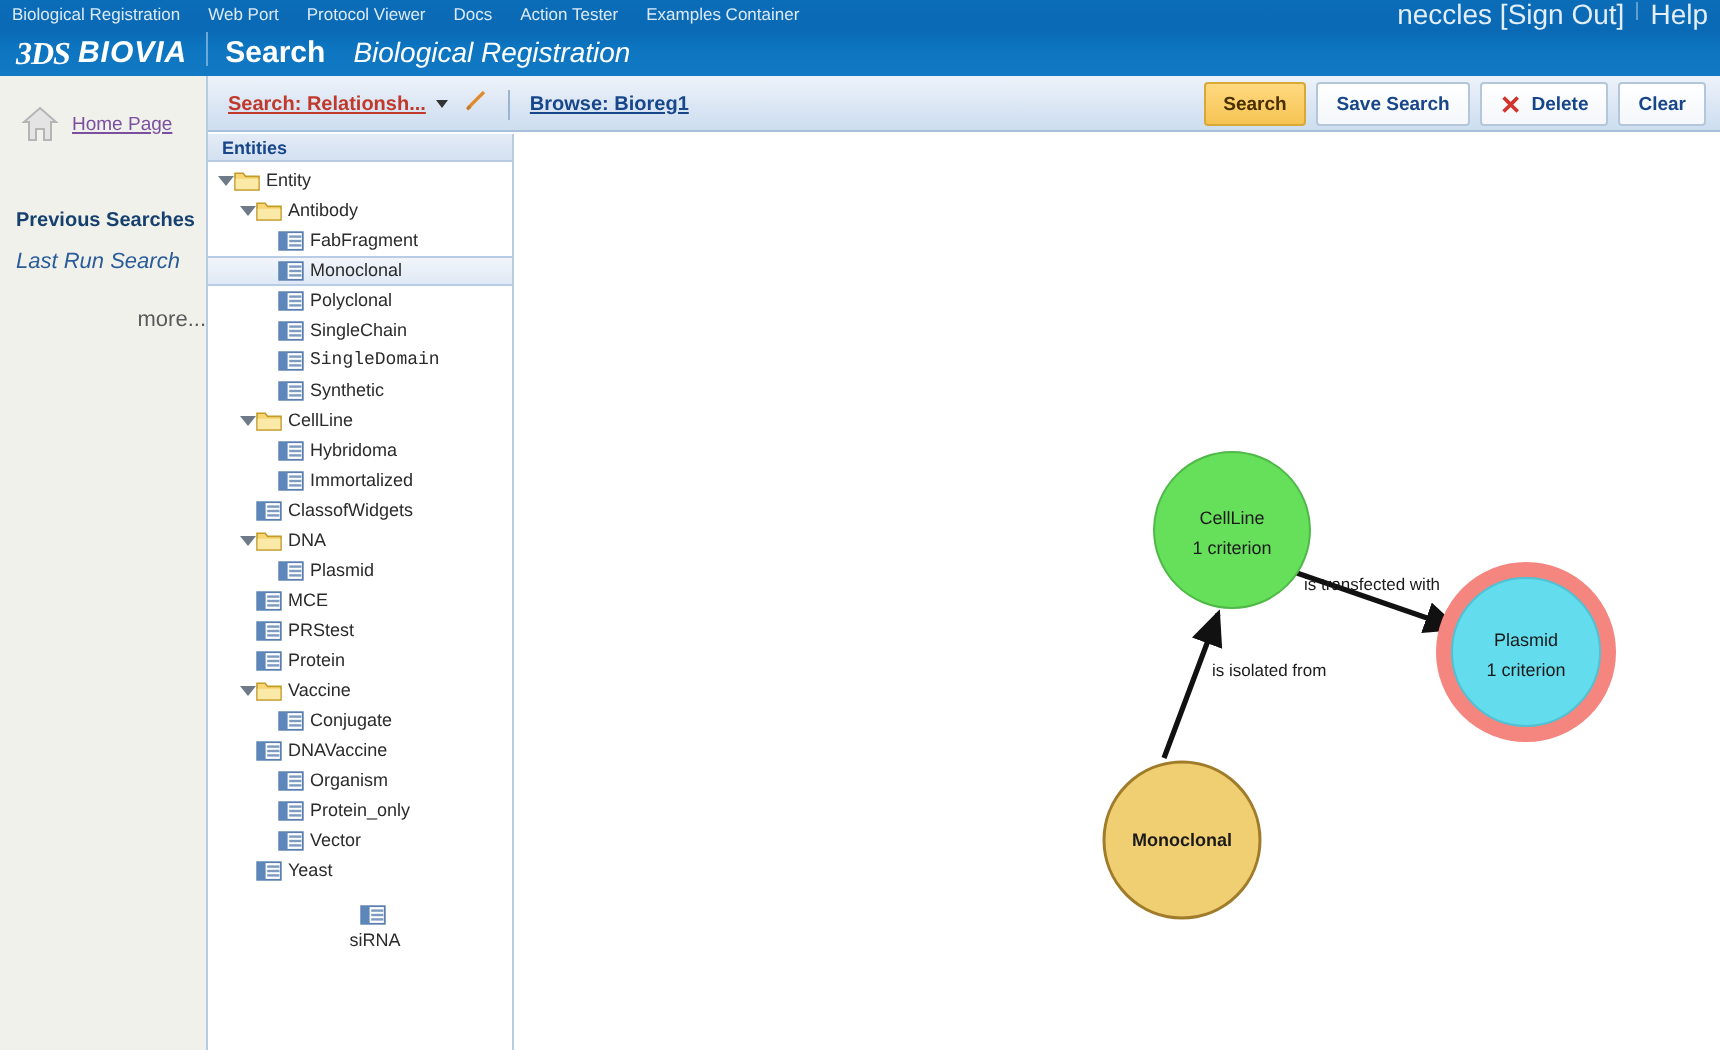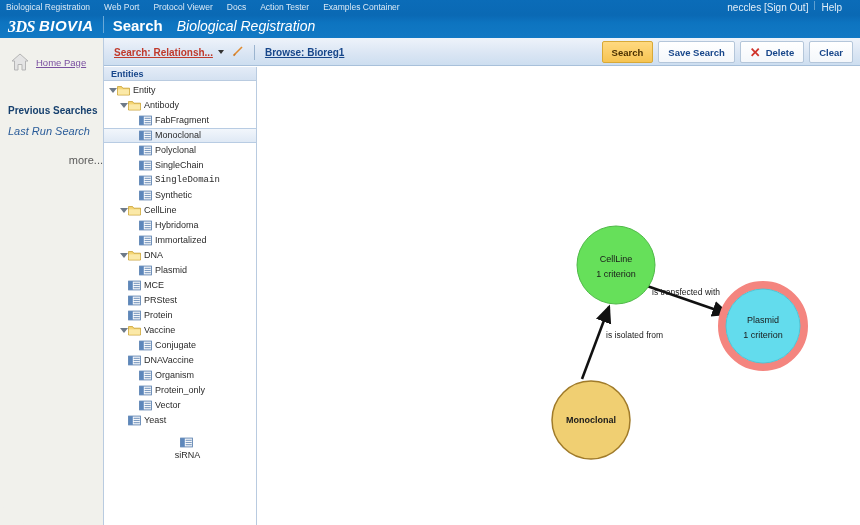--- a/index.html
+++ b/index.html
@@ -35,25 +35,25 @@
   .banner-app {
     color: #dbeaf6;
     font-size: 8.5px;
     margin-right: 14px;
     line-height: 13px;
     white-space: nowrap;
     cursor: pointer;
   }
 
   .banner-right {
-    position: absolute; right: 18px; top: 1px;
+    position: absolute; right: 6px; top: 1px;
     display: flex; align-items: flex-start;
     height: 13px;
     color: #e2eef8;
-    font-size: 10px;
+    font-size: 14px;
     line-height: 13px;
   }
   .banner-right .sep {
     display: inline-block;
     width: 1px; height: 9px;
     background: #5e9fd0;
     margin: 0 6px;
   }
   .banner-right .lnk { cursor: pointer; }
 
@@ -490,20 +490,31 @@
           <div class="tree-row" style="padding-left: 26px;">
             <span class="tree-arrow"></span>
             <span class="tree-ico"><svg width="13" height="11" viewBox="0 0 13 11">
                 <rect x="0.6" y="1.1" width="11.8" height="8.8" fill="#ffffff" stroke="#5a7fae" stroke-width="0.9"></rect>
                 <rect x="0.6" y="1.1" width="4.2" height="8.8" fill="#5d87bb" stroke="none"></rect>
                 <rect x="5.6" y="2.7" width="6.1" height="1.2" fill="#7d9bc0"></rect>
                 <rect x="5.6" y="4.9" width="6.1" height="1.2" fill="#7d9bc0"></rect>
                 <rect x="5.6" y="7.1" width="6.1" height="1.2" fill="#7d9bc0"></rect>
               </svg></span>
             <span class="tree-text">Immortalized</span>
+          </div>
+          <div class="tree-row" style="padding-left: 15px;">
+            <span class="tree-arrow"></span>
+            <span class="tree-ico"><svg width="13" height="11" viewBox="0 0 13 11">
+                <rect x="0.6" y="1.1" width="11.8" height="8.8" fill="#ffffff" stroke="#5a7fae" stroke-width="0.9"></rect>
+                <rect x="0.6" y="1.1" width="4.2" height="8.8" fill="#5d87bb" stroke="none"></rect>
+                <rect x="5.6" y="2.7" width="6.1" height="1.2" fill="#7d9bc0"></rect>
+                <rect x="5.6" y="4.9" width="6.1" height="1.2" fill="#7d9bc0"></rect>
+                <rect x="5.6" y="7.1" width="6.1" height="1.2" fill="#7d9bc0"></rect>
+              </svg></span>
+            <span class="tree-text">ClassofWidgets</span>
           </div>
           <div class="tree-row" style="padding-left: 15px;">
             <span class="tree-arrow open"></span>
             <span class="tree-ico"><svg width="13" height="11" viewBox="0 0 13 11">
                 <path d="M0.5 2.2 L0.5 10 L12.5 10 L12.5 3.2 L5.8 3.2 L4.6 1.6 L0.5 1.6 Z" fill="#f6d675" stroke="#c49a28" stroke-width="0.8"></path>
                 <path d="M0.8 4.4 L12.2 4.4 L12.2 9.6 L0.8 9.6 Z" fill="#fbe9a8" stroke="none"></path>
               </svg></span>
             <span class="tree-text">DNA</span>
           </div>
           <div class="tree-row" style="padding-left: 26px;">

